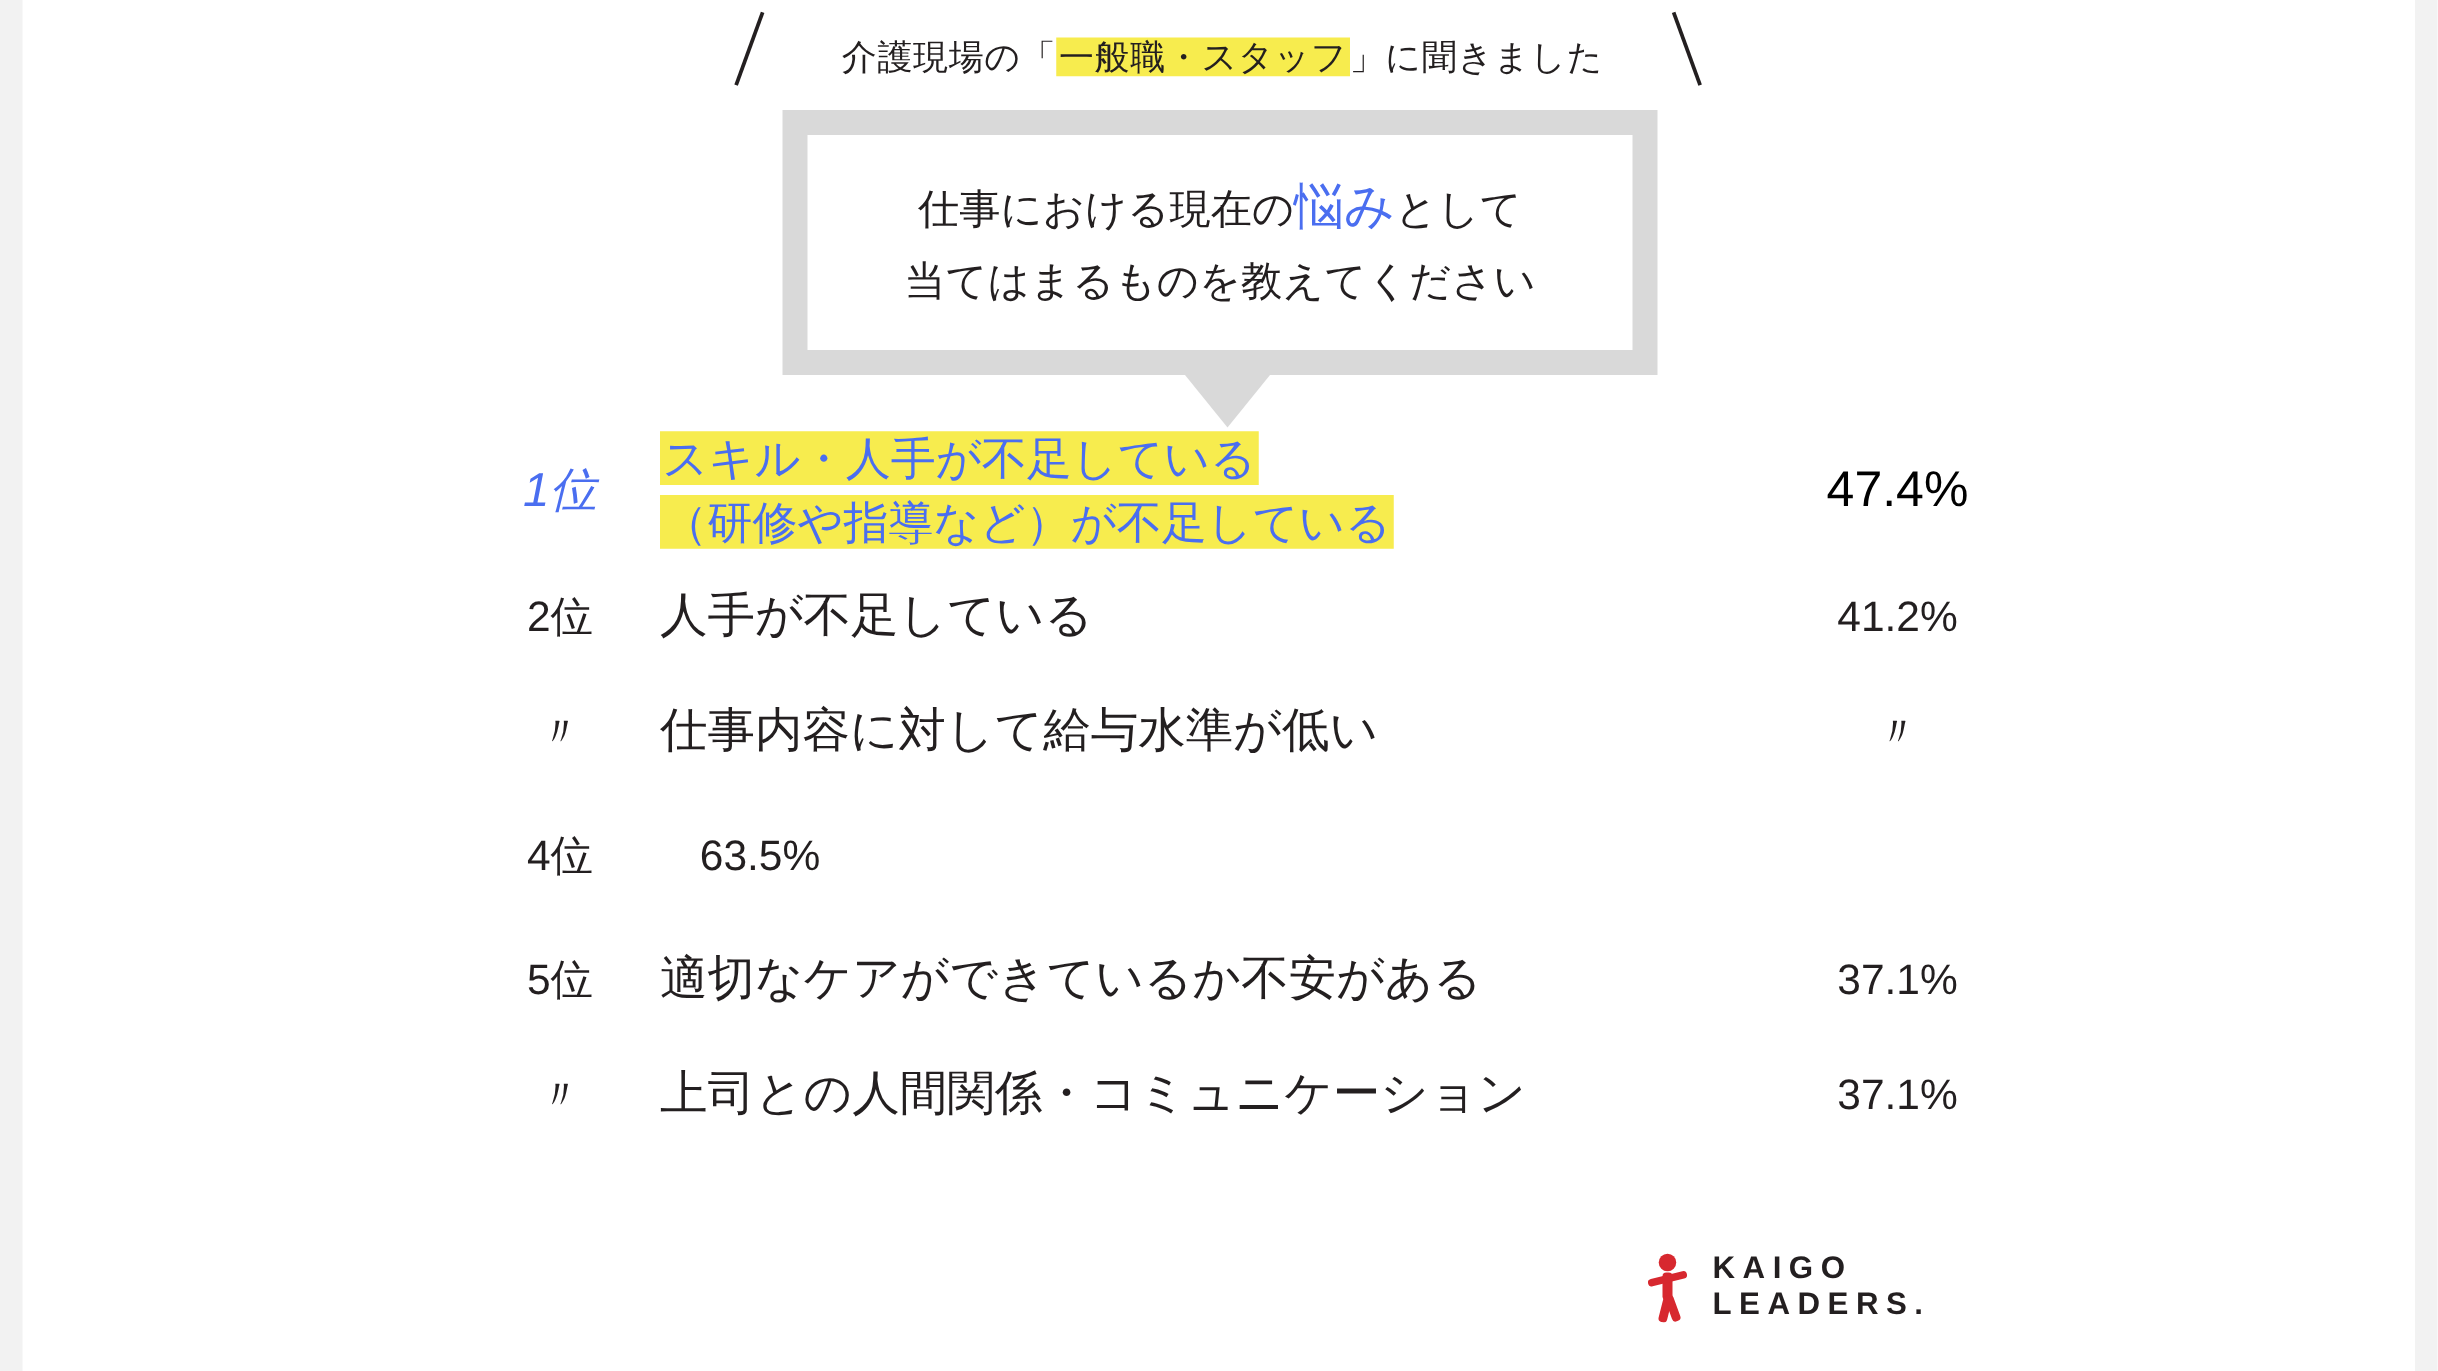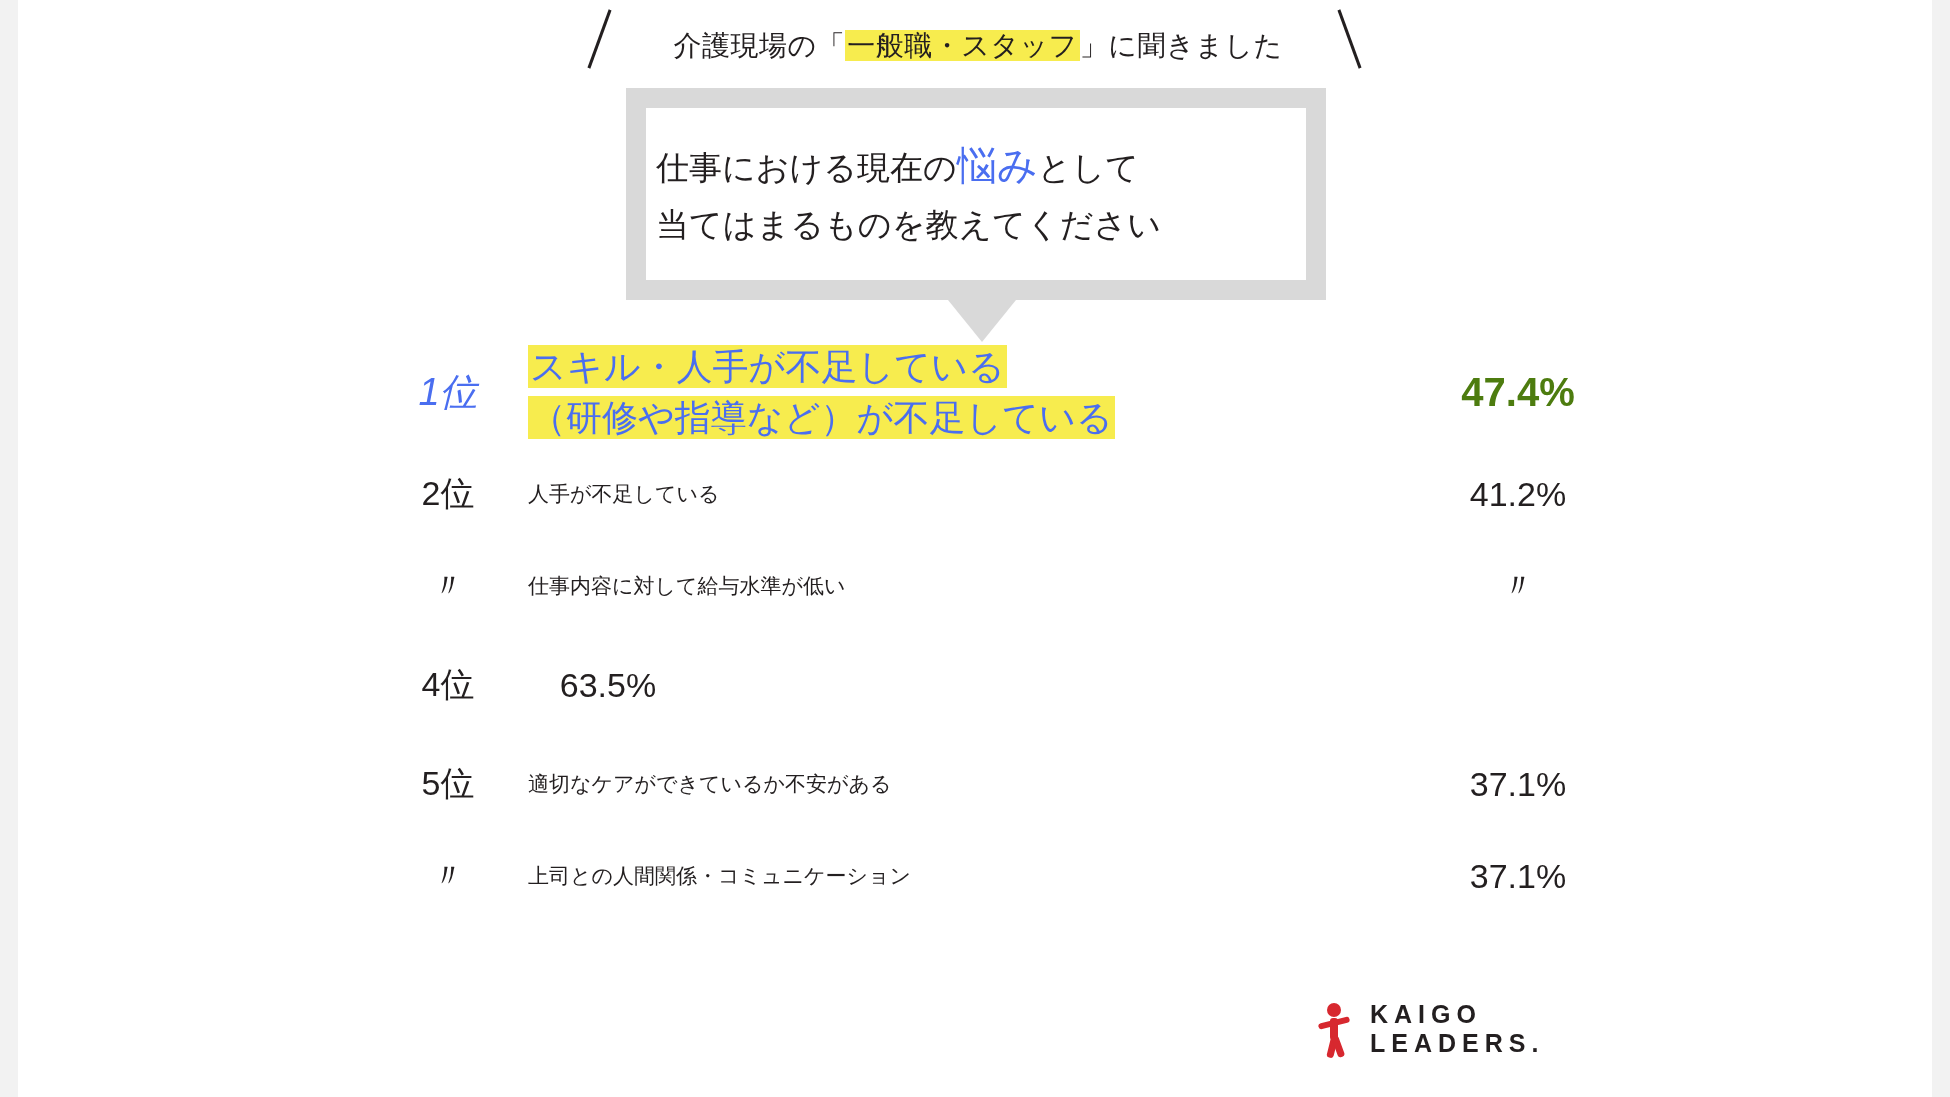--- a/index.html
+++ b/index.html
@@ -76,21 +76,21 @@
     left: 608px;
     top: 88px;
     width: 700px;
     background: #d9d9d9;
     padding: 20px;
     box-sizing: border-box;
   }
   .balloon-inner {
     background: #ffffff;
     padding: 24px 10px 28px 10px;
-    text-align: left;
+    text-align: center;
   }
   .balloon-line {
     font-size: 33px;
     line-height: 1.65;
     color: #231f20;
     white-space: nowrap;
   }
   .accent-blue {
     color: #4a6ef0;
     font-size: 40px;
@@ -121,21 +121,21 @@
   .rank {
     width: 120px;
     flex: 0 0 120px;
     text-align: center;
     font-size: 34px;
     color: #231f20;
   }
   .label {
     flex: 1 1 auto;
     padding-left: 20px;
-    font-size: 21px;
+    font-size: 38px;
     line-height: 1.45;
     color: #231f20;
   }
   .pct {
     width: 200px;
     flex: 0 0 200px;
     text-align: center;
     font-size: 34px;
     color: #231f20;
   }
@@ -144,23 +144,22 @@
   }
 
   
   .row.first { margin-top: 0; height: 112px; }
   .row.first .rank {
     color: #4a6ef0;
     font-size: 38px;
     font-style: italic;
   }
   .row.first .pct {
-    color: #4d7c0f;
+    color: #000000;
     font-size: 40px;
-    font-weight: bold;
   }
   .row.first .label {
     color: #4a6ef0;
     font-size: 36px;
     line-height: 1.42;
   }
   .row.first .label .mark {
     background: #f7ec4e;
     display: inline;
     padding: 1px 2px;

